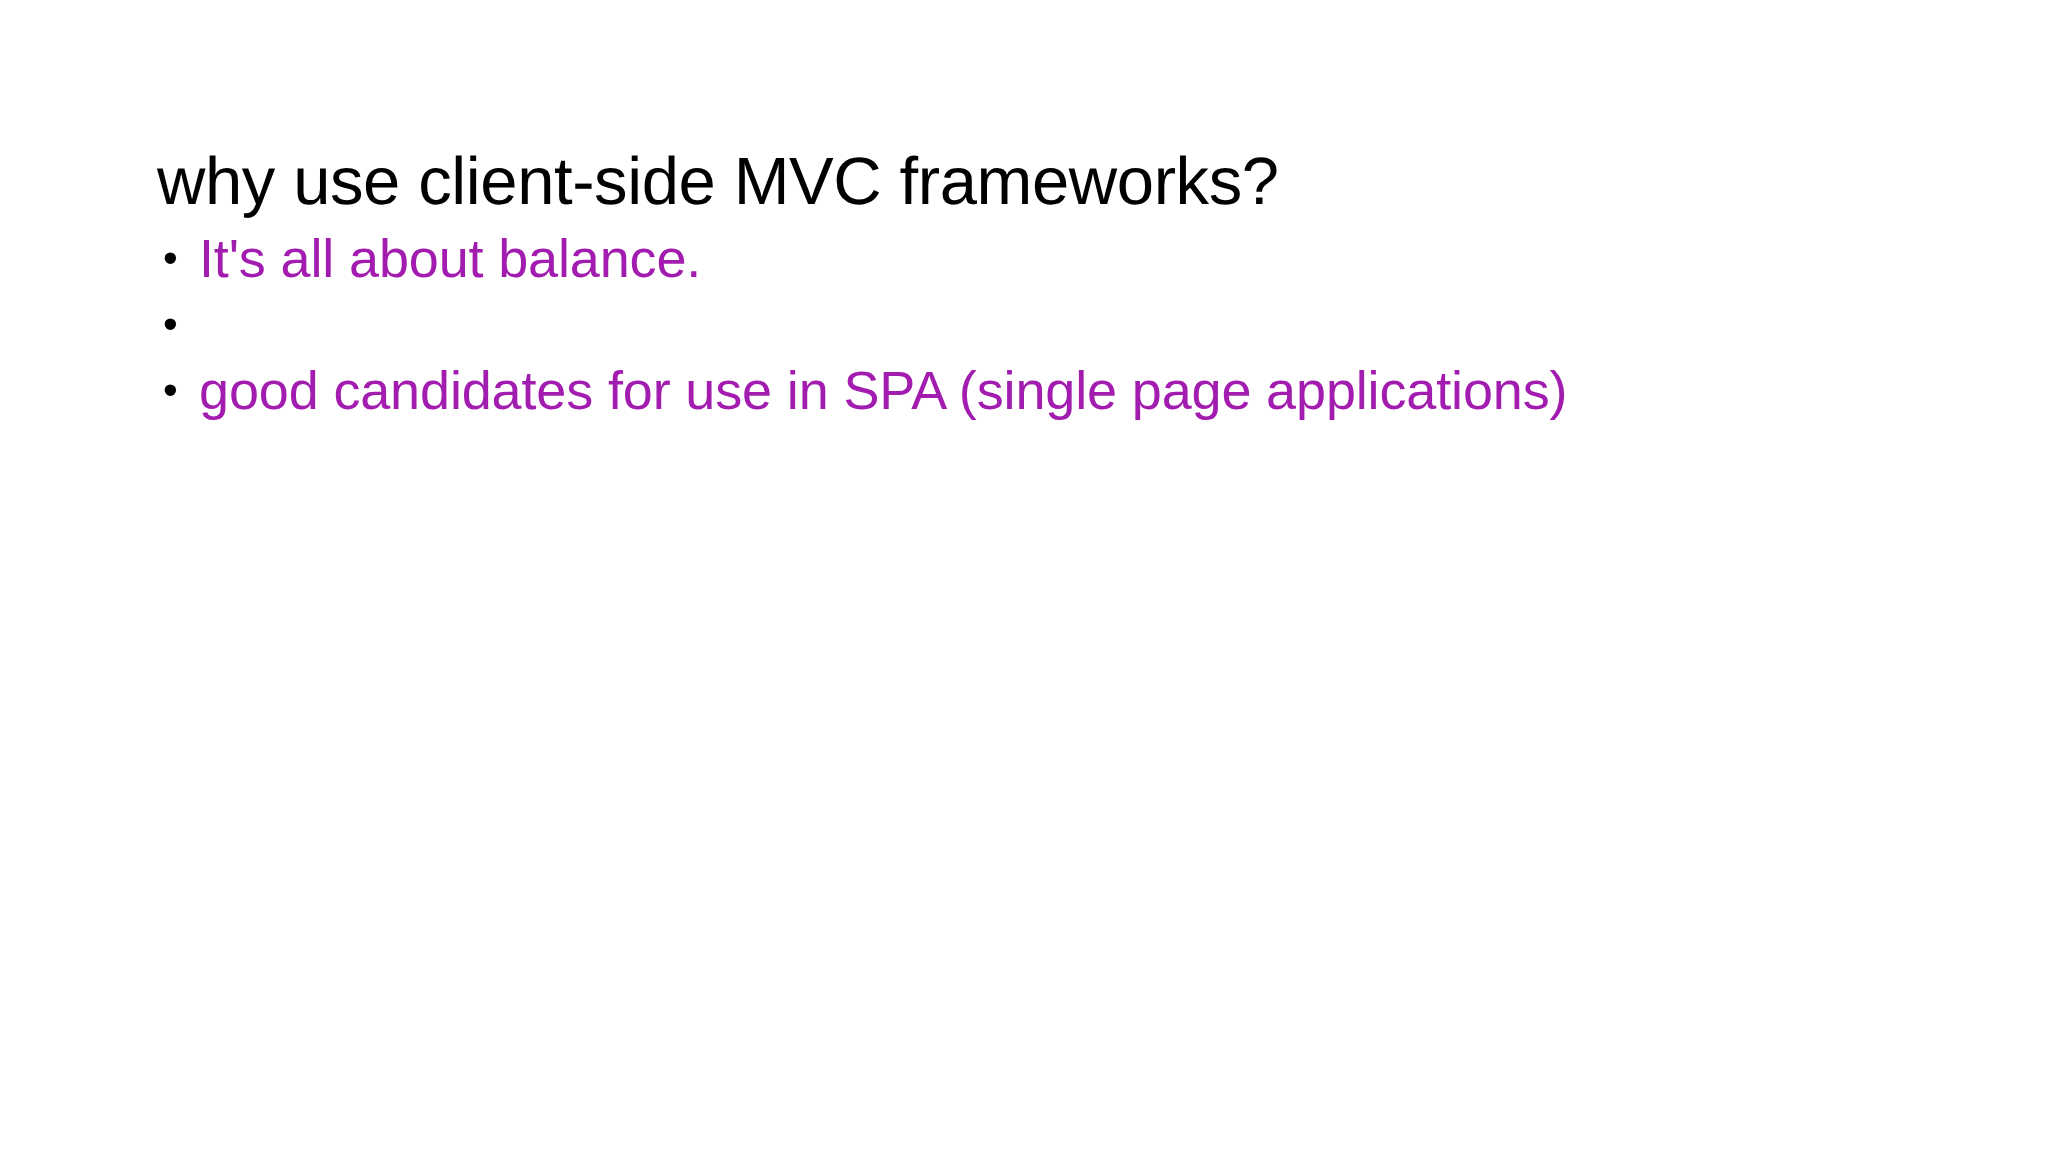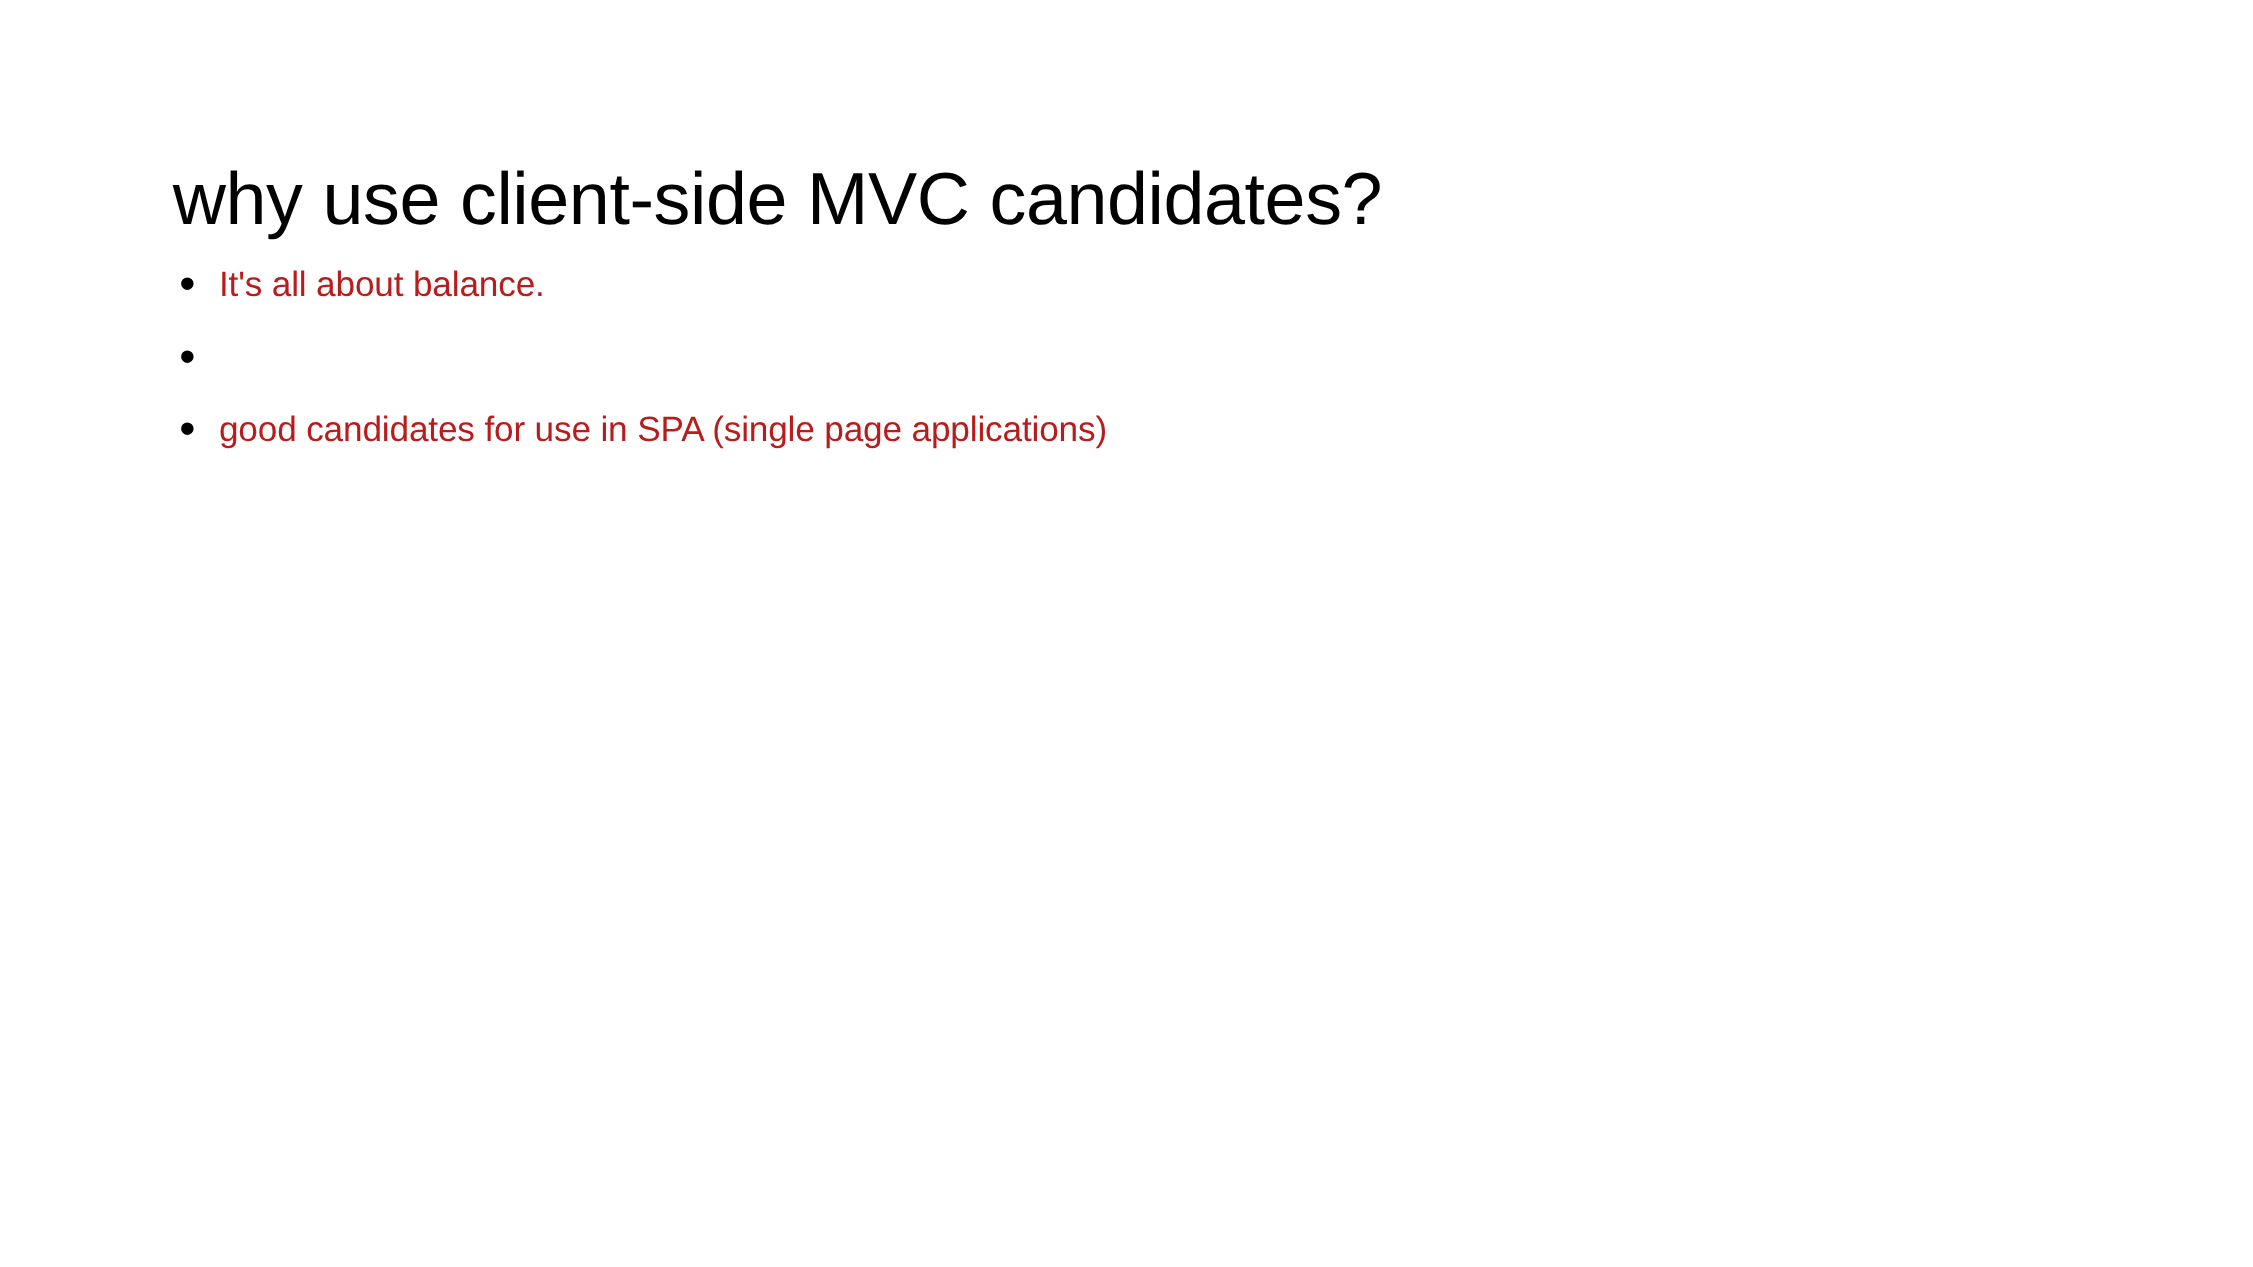--- a/index.html
+++ b/index.html
@@ -69,34 +69,34 @@
     color: #000000;
     text-align: left;
     padding-left: 6px;
     box-sizing: border-box;
     user-select: none;
   }
 
   .bullet-text {
     flex: 1 1 auto;
     font-family: "Liberation Sans", sans-serif;
-    font-size: 32px;
+    font-size: 54px;
     line-height: 60px;
     font-weight: 400;
     letter-spacing: -0.15px;
-    color: #b91c1c;
+    color: #a21caf;
     white-space: nowrap;
   }
 </style>
 </head>
 <body>
 
 <div class="slide">
 
-  <h1 class="slide-title">why use client-side MVC candidates?</h1>
+  <h1 class="slide-title">why use client-side MVC frameworks?</h1>
 
   <ul class="body-list">
 
     <li class="bullet-row">
       <span class="bullet-marker">•</span>
       <span class="bullet-text">It's all about balance.</span>
     </li>
 
     <li class="bullet-row">
       <span class="bullet-marker">•</span>

